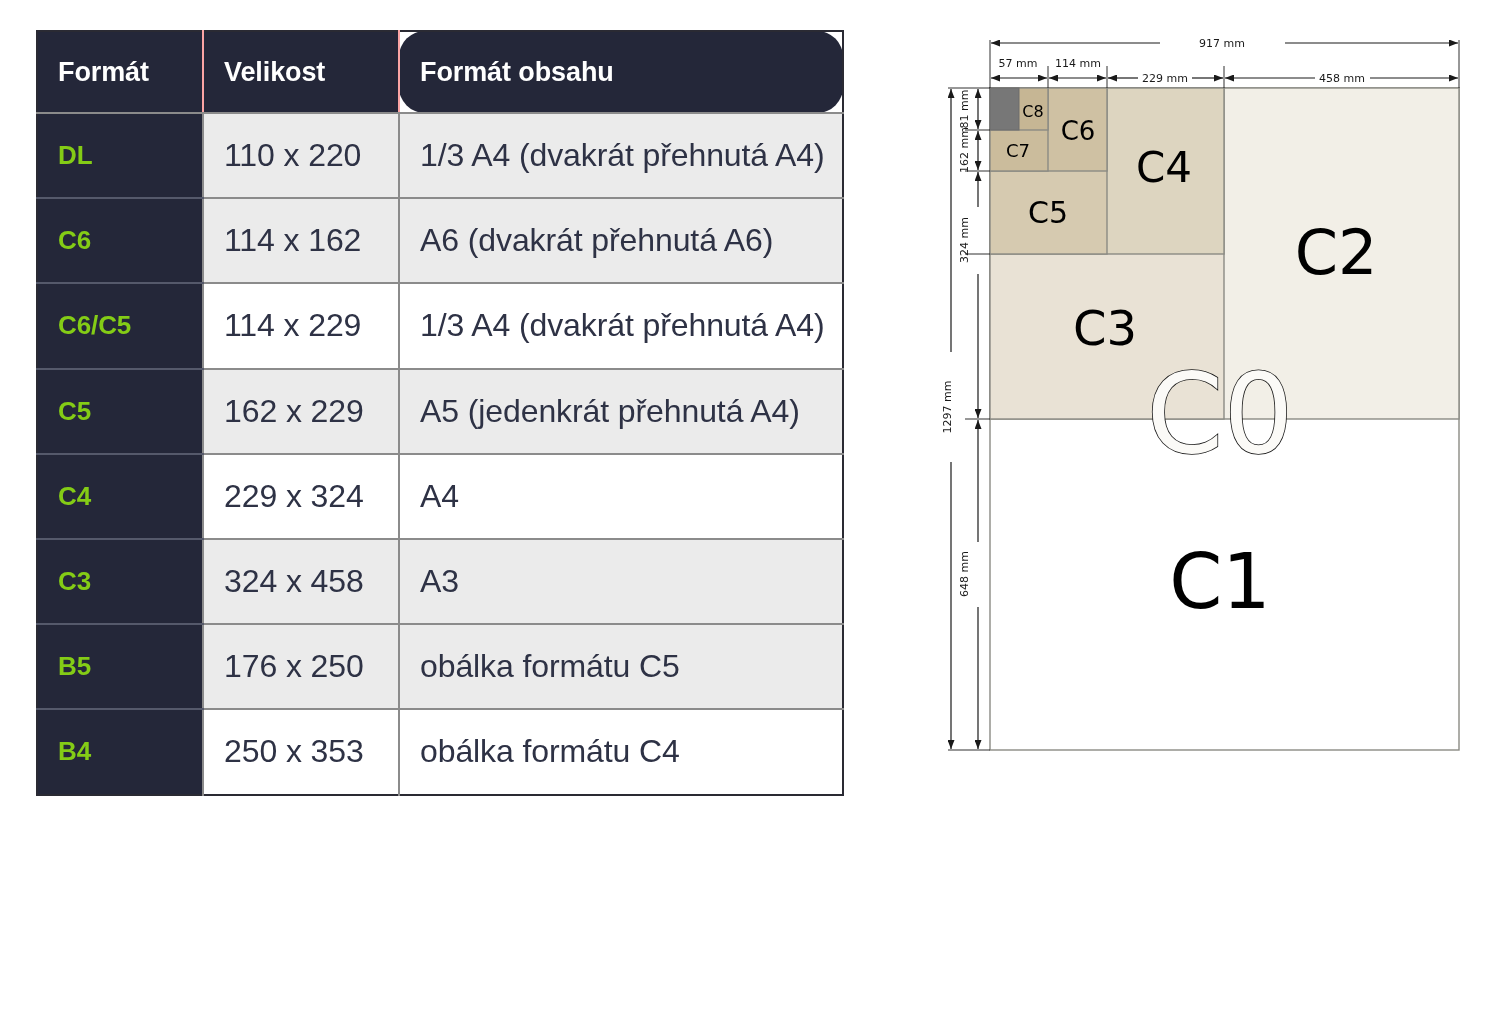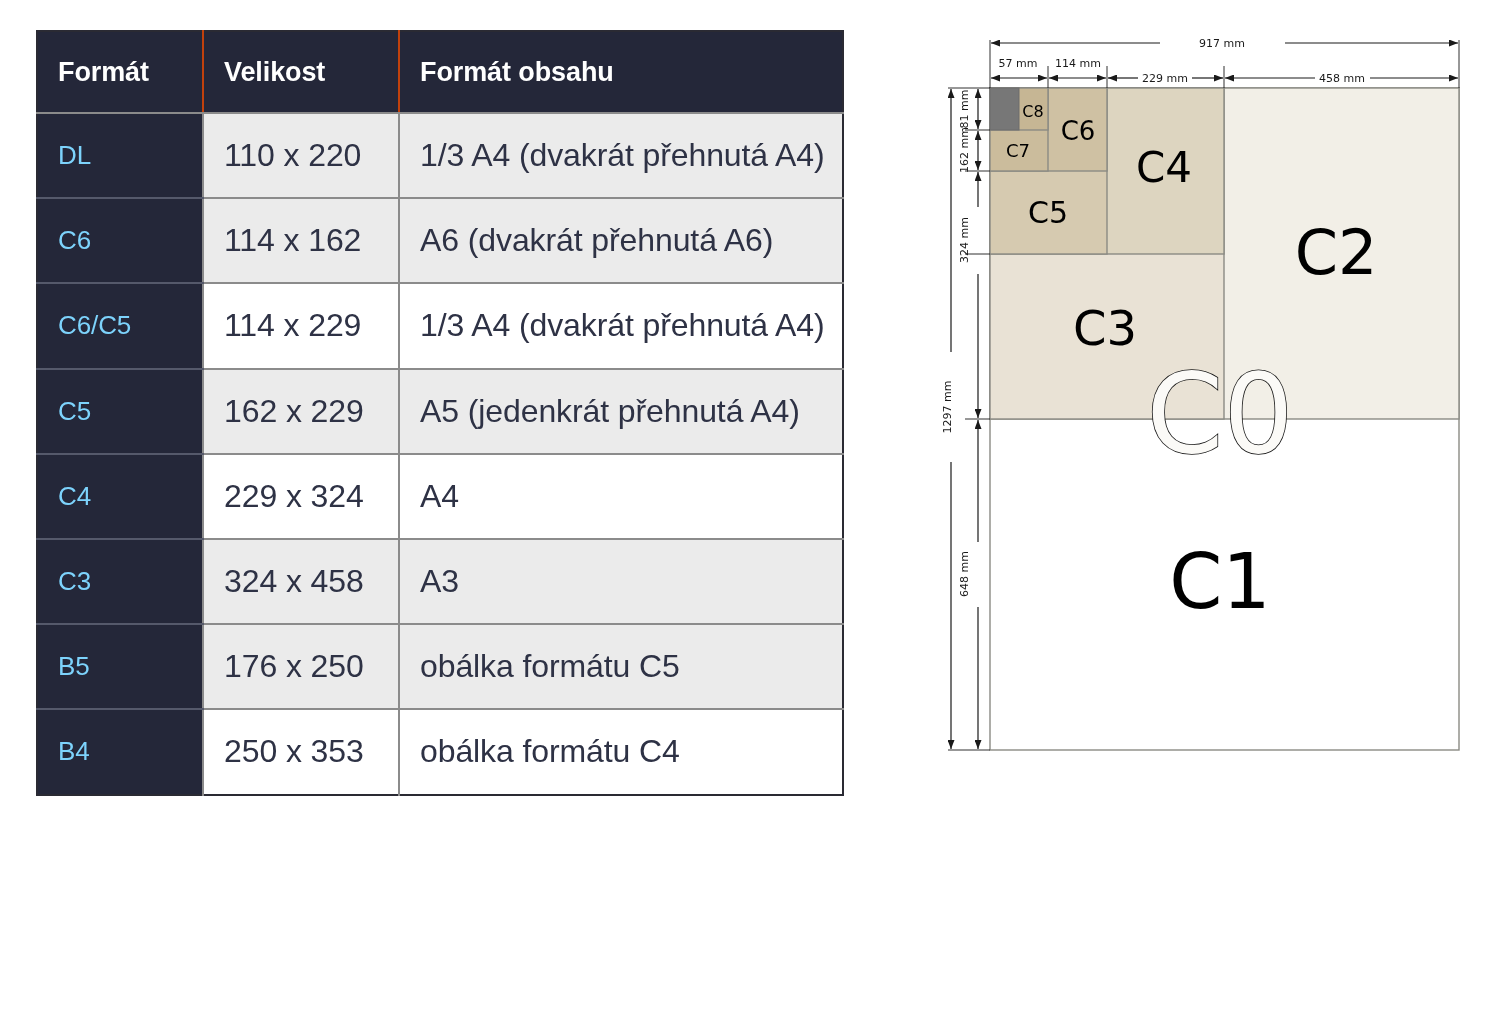--- a/index.html
+++ b/index.html
@@ -45,28 +45,28 @@
   .fmt-table tr:last-child td { border-bottom: none; }
 
   .fmt-table thead th {
     background: #242739;
     color: #ffffff;
     font-weight: 700;
     font-size: 27px;
     height: 82px;
     text-align: left;
     border-bottom: 2px solid #8b8b8b;
-    border-right: 2px solid #c2410c;
-  }
-  .fmt-table thead th:last-child { border-right: none; }
+    border-right: 2px solid #fca5a5;
+  }
+  .fmt-table thead th:last-child { border-right: none; border-radius: 26px; }
 
   .fmt-table td.col-format {
     background: #242739;
-    color: #7dd3fc;
-    font-weight: 400;
+    color: #84cc16;
+    font-weight: 700;
     font-size: 26px;
     border-right: 2px solid #8b8b8b;
     border-bottom: 2px solid #55596b;
   }
   .fmt-table tr.row-even td.col-size,
   .fmt-table tr.row-even td.col-content { background: #ebebeb; }
   .fmt-table tr.row-odd td.col-size,
   .fmt-table tr.row-odd td.col-content { background: #ffffff; }
 
   

